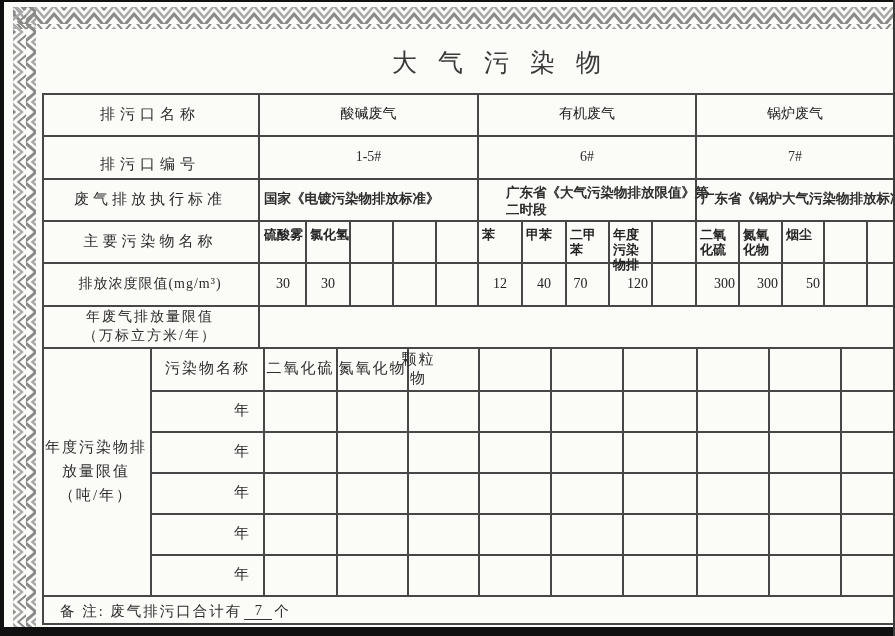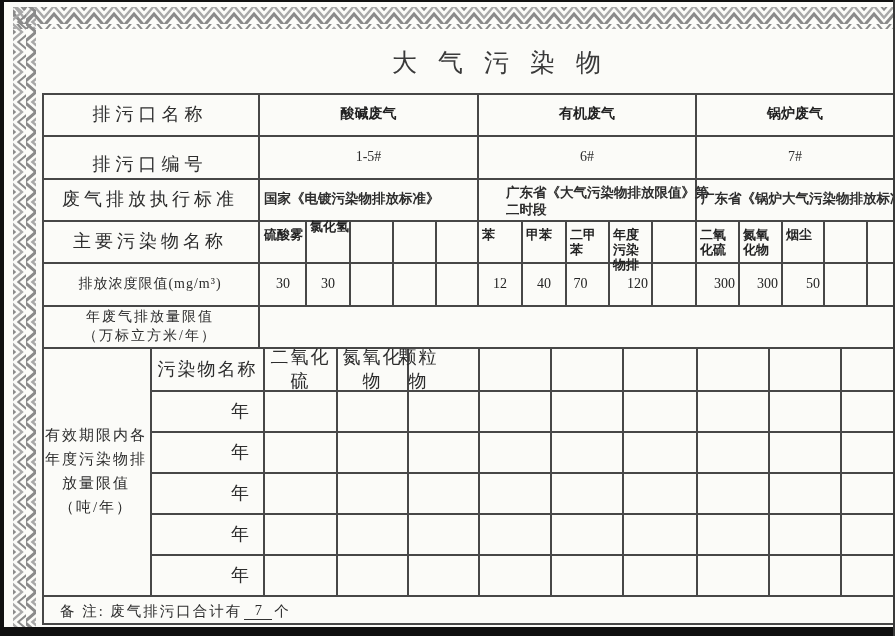--- a/index.html
+++ b/index.html
@@ -17,24 +17,24 @@
   .hl{position:absolute;height:2px;background:#474747;display:block;}
   .vl{position:absolute;width:2px;background:#474747;display:block;}
   
   .title{
     position:absolute;left:388px;top:44px;
     font-size:25px;letter-spacing:21px;color:#3a3a3a;white-space:nowrap;
   }
   
   .cell{
     position:absolute;display:flex;align-items:center;justify-content:center;
-    color:#2d2d2d;font-size:18px;text-align:center;
+    color:#2d2d2d;font-size:15px;text-align:center;
   }
   .col{flex-direction:column;line-height:19px;}
-  .bold{font-weight:bold;font-size:14px;color:#222;}
+  .bold{font-weight:normal;font-size:14px;color:#222;}
   .leftal{justify-content:flex-start;text-align:left;}
   .ls5{letter-spacing:5px;}
   .ls4{letter-spacing:4px;}
   .ls2{letter-spacing:2px;}
   .ls1{letter-spacing:1px;font-size:14px;}
   .std{font-weight:bold;font-size:13.5px;line-height:17px;align-items:flex-start;padding-top:6px;white-space:normal;}
   .nowrap{white-space:nowrap;overflow:visible;}
   
   .pcell{
     position:absolute;font-size:13px;line-height:15px;padding:7px 1px 0 3px;
@@ -144,41 +144,40 @@
 
   <div class="cell" style="left:256px;top:133px;width:217px;height:43px;font-size:14px">1-5#</div>
   <div class="cell" style="left:475px;top:133px;width:216px;height:43px;font-size:14px">6#</div>
   <div class="cell" style="left:693px;top:133px;width:196px;height:43px;font-size:14px">7#</div>
 
   <div class="cell std leftal nowrap" style="left:260px;top:176px;width:212px;height:42px;padding-top:12px">国家《电镀污染物排放标准》</div>
   <div class="cell std leftal" style="left:502px;top:176px;width:211px;height:42px">广东省《大气污染物排放限值》第二时段</div>
   <div class="cell std leftal nowrap" style="left:697px;top:176px;width:192px;height:42px;padding-top:12px">广东省《锅炉大气污染物排放标准</div>
 
   <div class="pcell" style="left:257px;top:218px;width:44px">硫酸雾</div>
-  <div class="pcell" style="left:303px;top:210px;width:50px">氯化氢</div>
+  <div class="pcell" style="left:303px;top:218px;width:50px">氯化氢</div>
   <div class="pcell" style="left:475px;top:218px;width:42px">苯</div>
   <div class="pcell" style="left:519px;top:218px;width:42px">甲苯</div>
   <div class="pcell" style="left:563px;top:218px;width:41px">二甲苯</div>
   <div class="pcell" style="left:606px;top:218px;width:41px">年度污染物排</div>
   <div class="pcell" style="left:693px;top:218px;width:41px">二氧化硫</div>
   <div class="pcell" style="left:736px;top:218px;width:41px">氮氧化物</div>
   <div class="pcell" style="left:779px;top:218px;width:40px">烟尘</div>
 
   <div class="vcell" style="left:257px;top:260px;width:44px;height:43px">30</div>
   <div class="vcell" style="left:303px;top:260px;width:42px;height:43px">30</div>
   <div class="vcell" style="left:475px;top:260px;width:42px;height:43px">12</div>
   <div class="vcell" style="left:519px;top:260px;width:42px;height:43px">40</div>
   <div class="vcell" style="left:563px;top:260px;width:27px;height:43px">70</div>
   <div class="vcell vr" style="left:606px;top:260px;width:41px;height:43px">120</div>
   <div class="vcell vr" style="left:693px;top:260px;width:41px;height:43px">300</div>
   <div class="vcell vr" style="left:736px;top:260px;width:41px;height:43px">300</div>
   <div class="vcell vr" style="left:779px;top:260px;width:40px;height:43px">50</div>
 
   <div class="cell col blk" style="left:38px;top:345px;width:108px;height:248px">
-    <span>有效期限内各</span>
     <span>年度污染物排</span>
     <span>放量限值</span>
     <span>（吨/年）</span>
   </div>
   <div class="cell ls2" style="left:148px;top:345px;width:111px;height:43px">污染物名称</div>
   <div class="cell ls2" style="left:261px;top:345px;width:71px;height:43px">二氧化硫</div>
   <div class="cell ls2" style="left:334px;top:345px;width:69px;height:43px">氮氧化物</div>
   <div class="cell ls2" style="left:392px;top:345px;width:45px;height:43px">颗粒物</div>
 
   <div class="cell yr" style="left:148px;top:388px;width:111px;height:41px">年</div>

